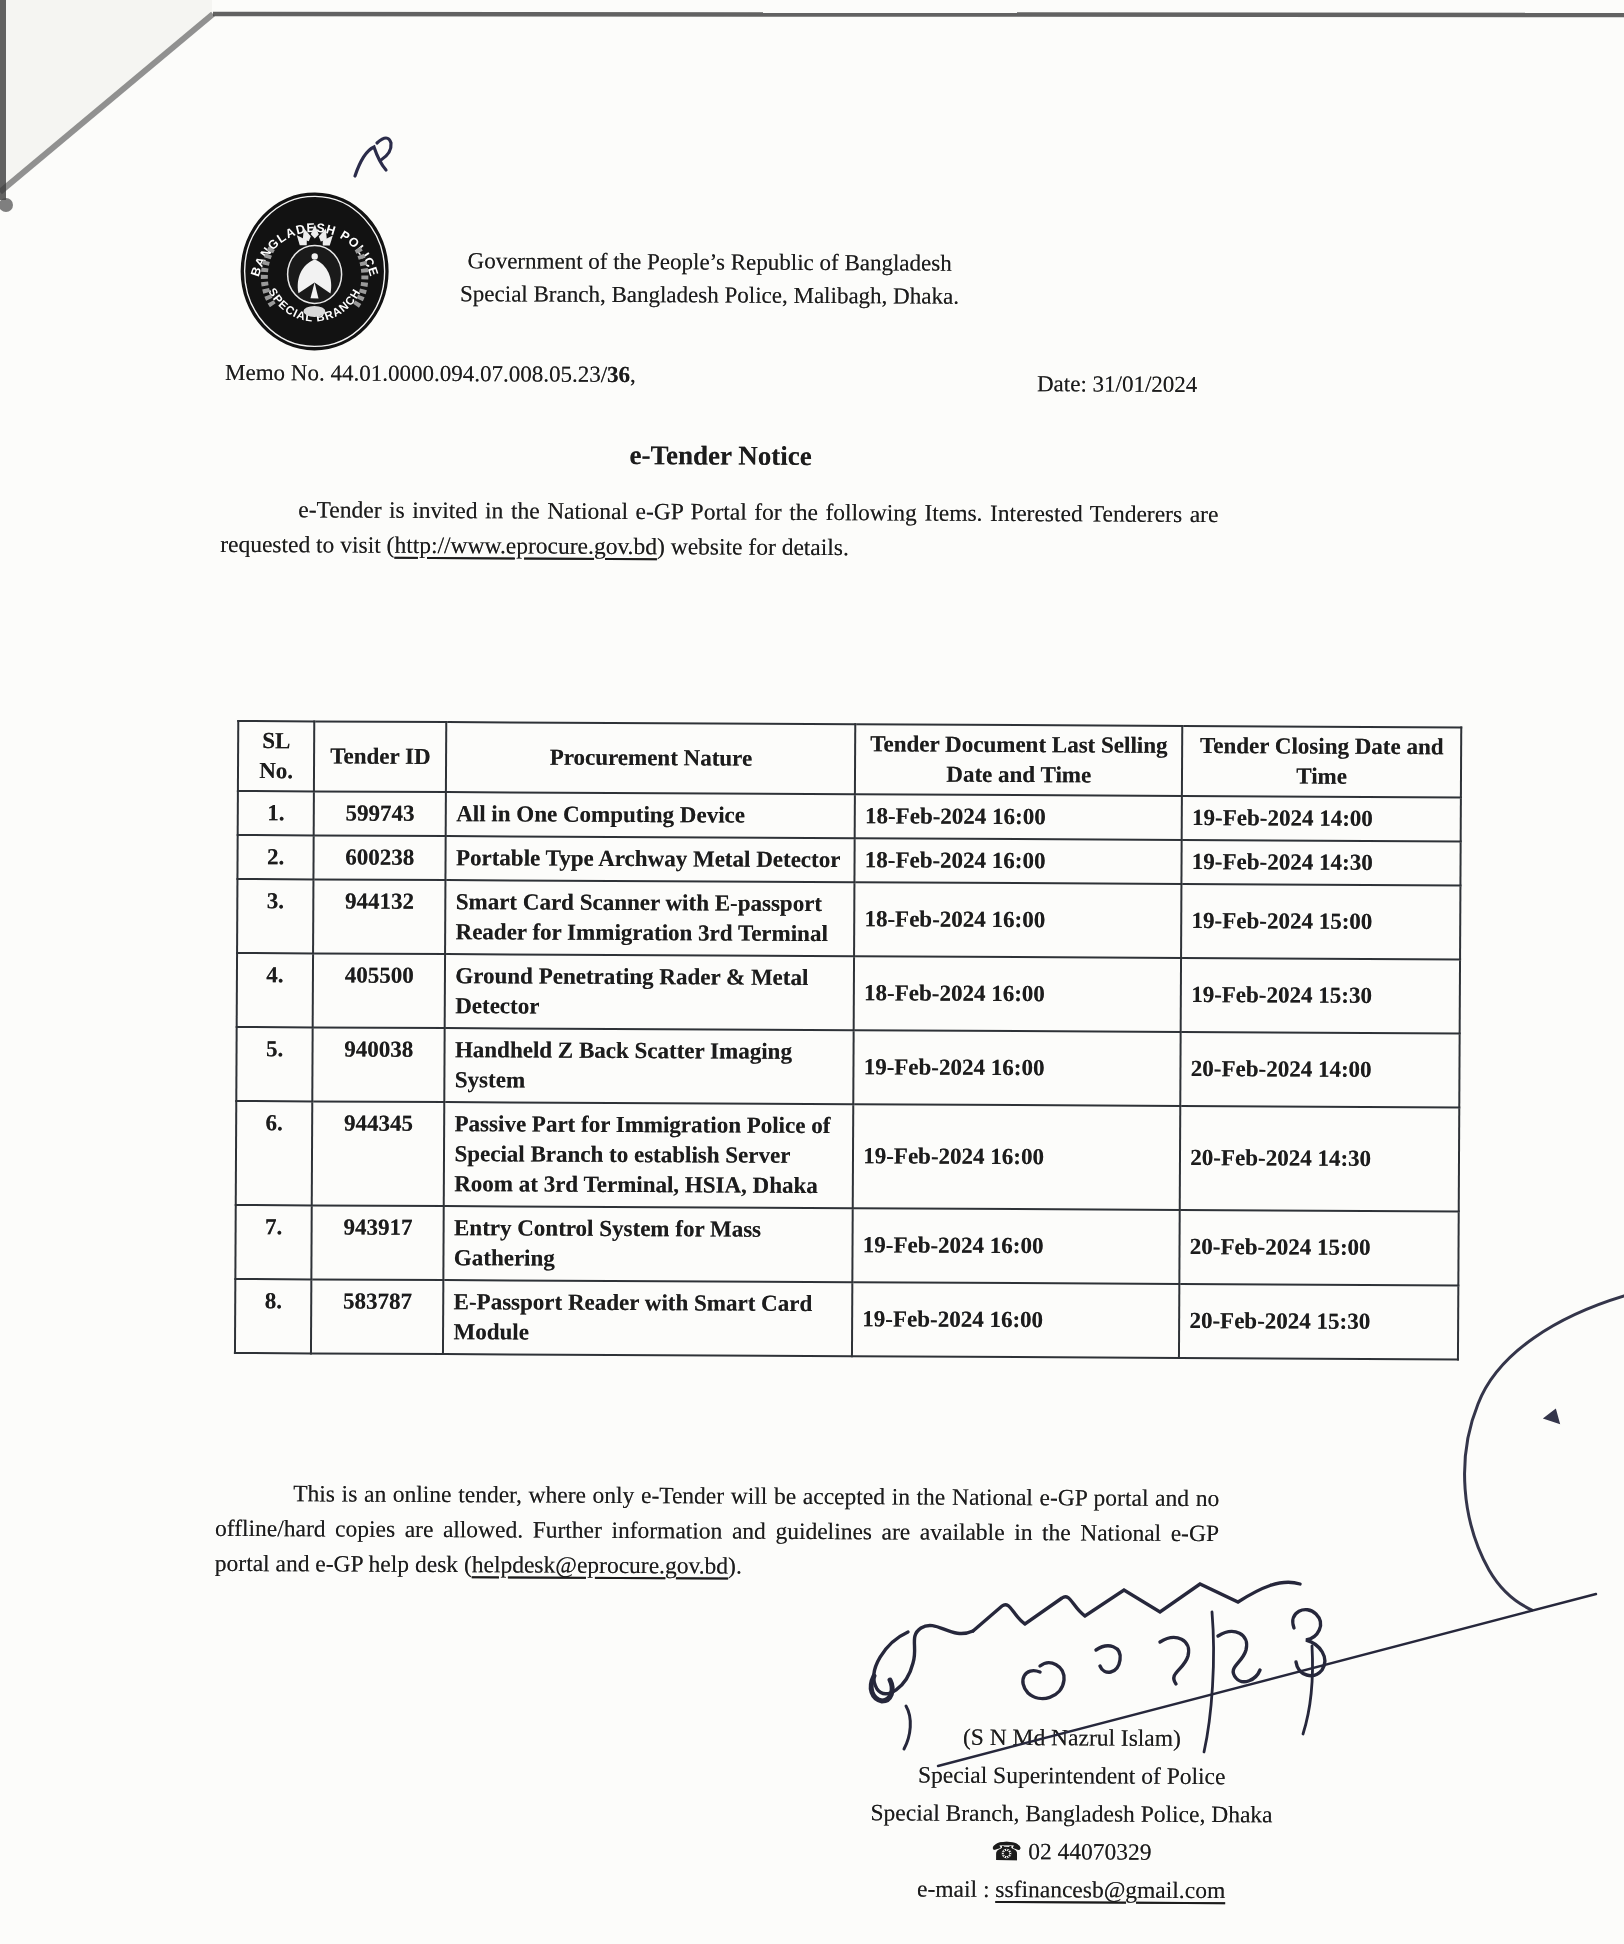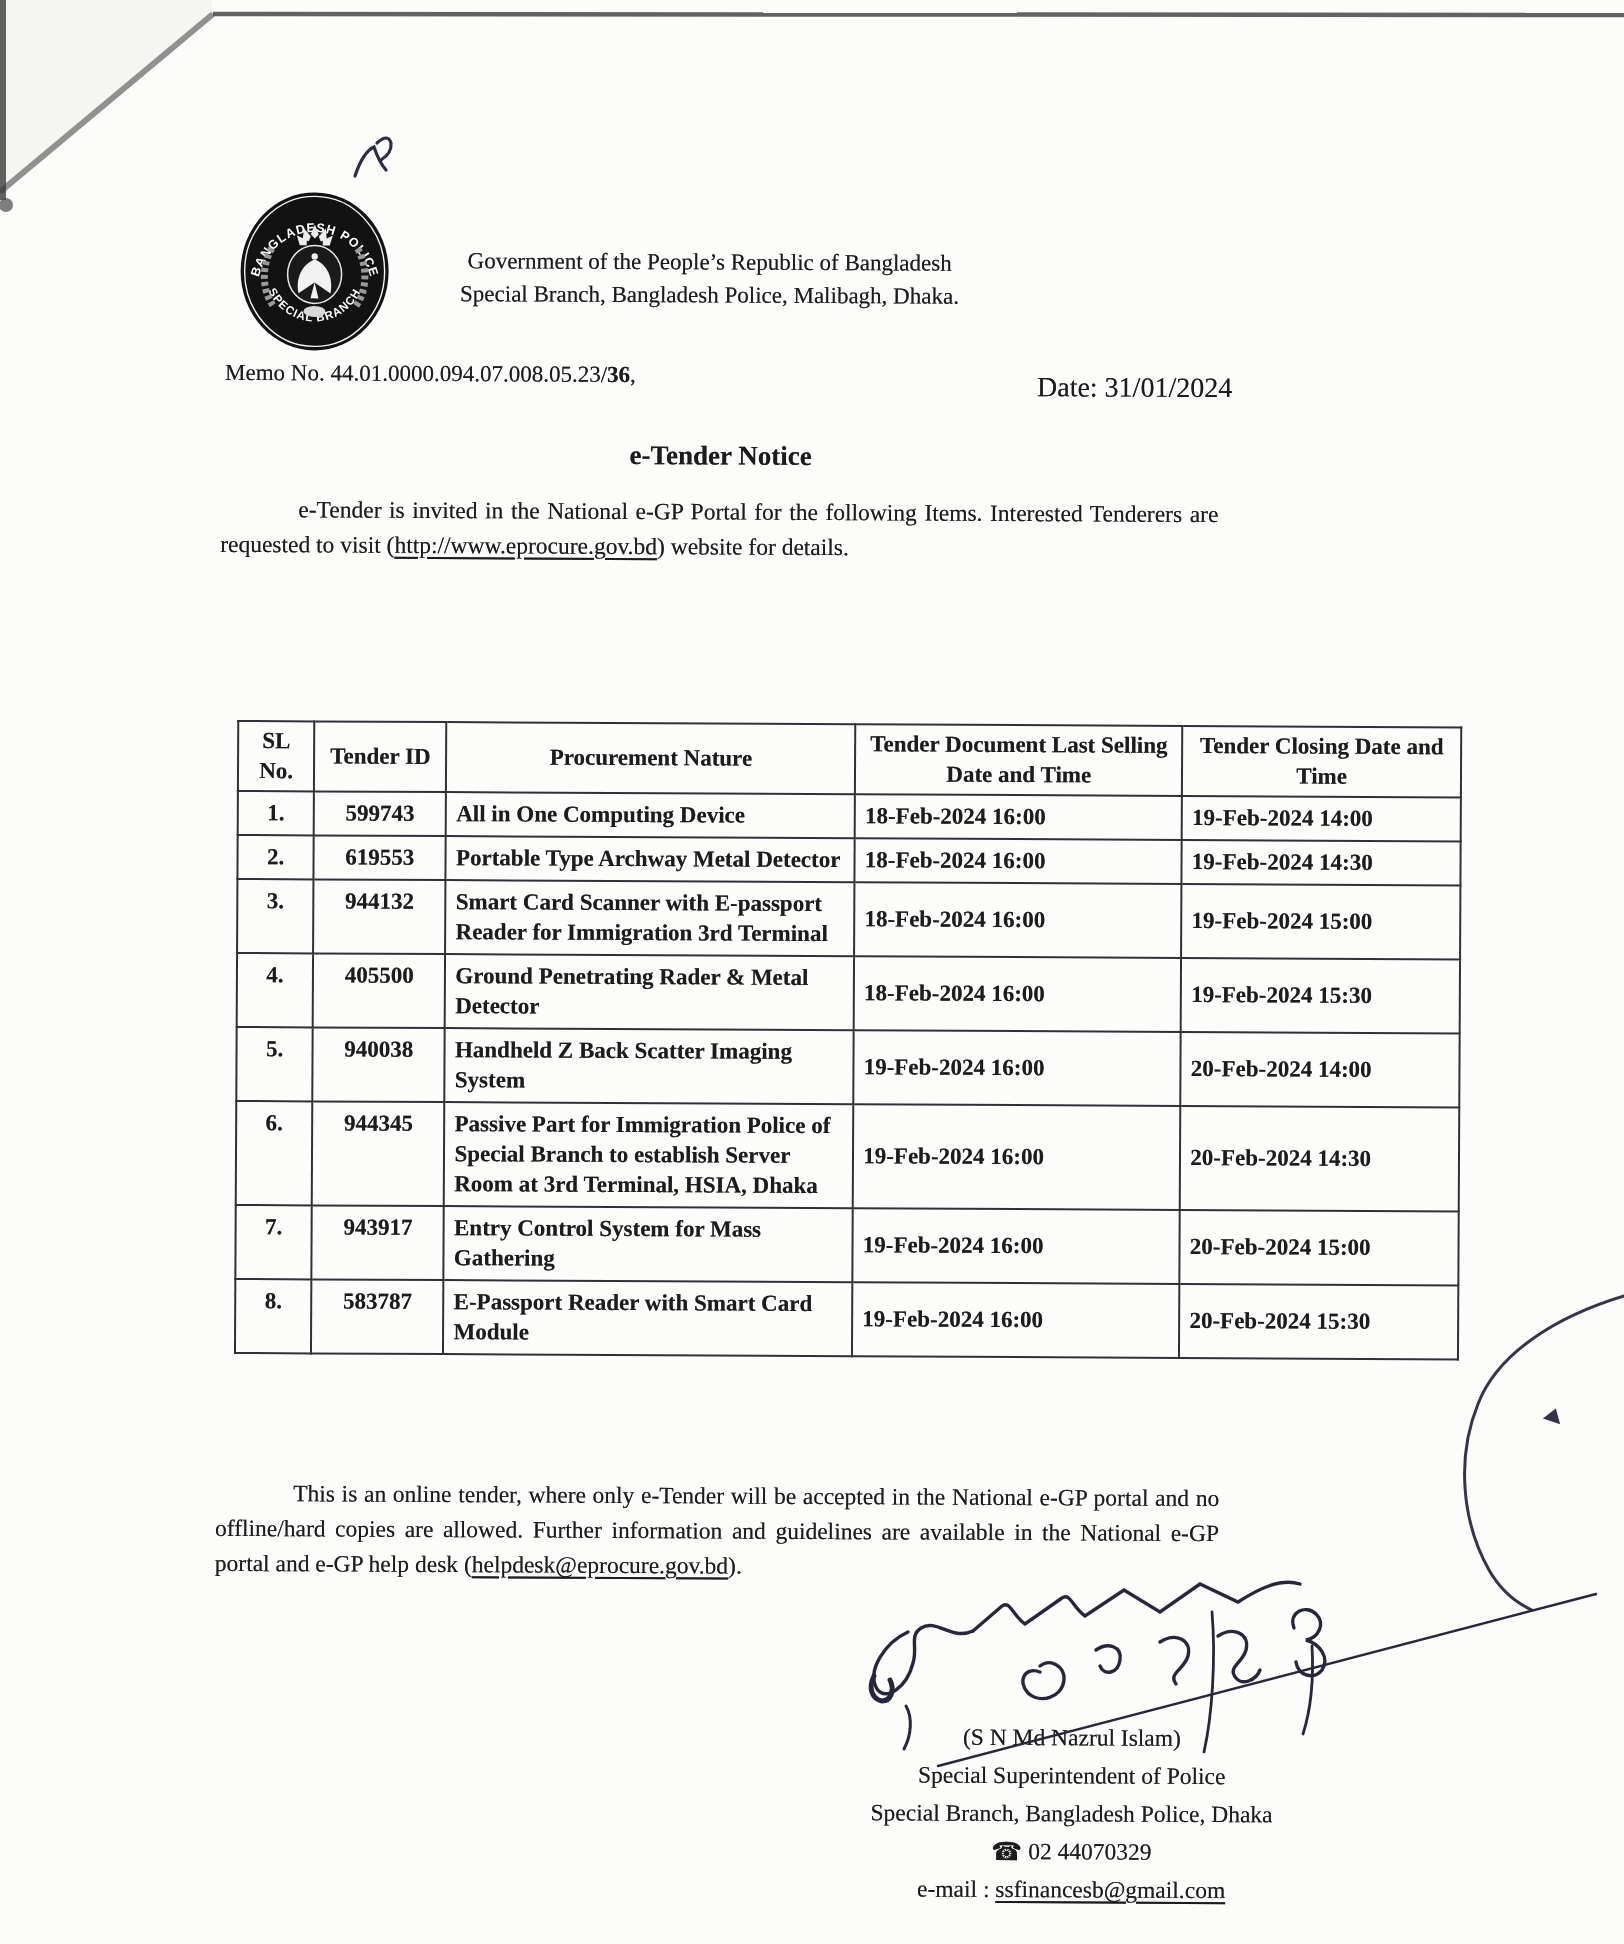--- a/index.html
+++ b/index.html
@@ -10,21 +10,21 @@
     color:#1c1c1c;
   }
   .doc{position:absolute;inset:0;transform:rotate(0.3deg);transform-origin:240px 200px;}
   .txt{position:absolute;text-shadow:0 0 .6px rgba(25,25,25,.65);}
 
   
   .logo{position:absolute;left:238px;top:190px;width:154px;height:162px;}
   .govhead{left:390px;top:243px;width:640px;text-align:center;font-size:23px;line-height:33px;}
 
   .memo{left:226px;top:360px;font-size:23px;}
-  .dateline{left:1038px;top:367px;font-size:28px;}
+  .dateline{left:1038px;top:367px;font-size:23px;}
 
   .title{left:222px;top:438px;width:1000px;text-align:center;font-size:27px;font-weight:bold;}
   .title span{text-decoration-thickness:2.5px;text-underline-offset:5px;}
 
   .para{font-size:23.5px;line-height:35px;text-align:justify;text-indent:78px;}
   .intro{left:222px;top:492px;width:998px;}
   .closing{left:222px;top:1476px;width:1004px;}
   .u{ text-decoration:underline;text-decoration-thickness:2px;text-underline-offset:4px;}
 
   
@@ -113,21 +113,21 @@
       <tbody>
           <tr>
             <td class="c-sl">1.</td>
             <td class="c-id">599743</td>
             <td class="c-nature">All in One Computing Device</td>
             <td class="c-date">18-Feb-2024 16:00</td>
             <td class="c-date">19-Feb-2024 14:00</td>
           </tr>
           <tr>
             <td class="c-sl">2.</td>
-            <td class="c-id">619553</td>
+            <td class="c-id">600238</td>
             <td class="c-nature">Portable Type Archway Metal Detector</td>
             <td class="c-date">18-Feb-2024 16:00</td>
             <td class="c-date">19-Feb-2024 14:30</td>
           </tr>
           <tr>
             <td class="c-sl">3.</td>
             <td class="c-id">944132</td>
             <td class="c-nature">Smart Card Scanner with E-passport Reader for Immigration 3rd Terminal</td>
             <td class="c-date">18-Feb-2024 16:00</td>
             <td class="c-date">19-Feb-2024 15:00</td>

